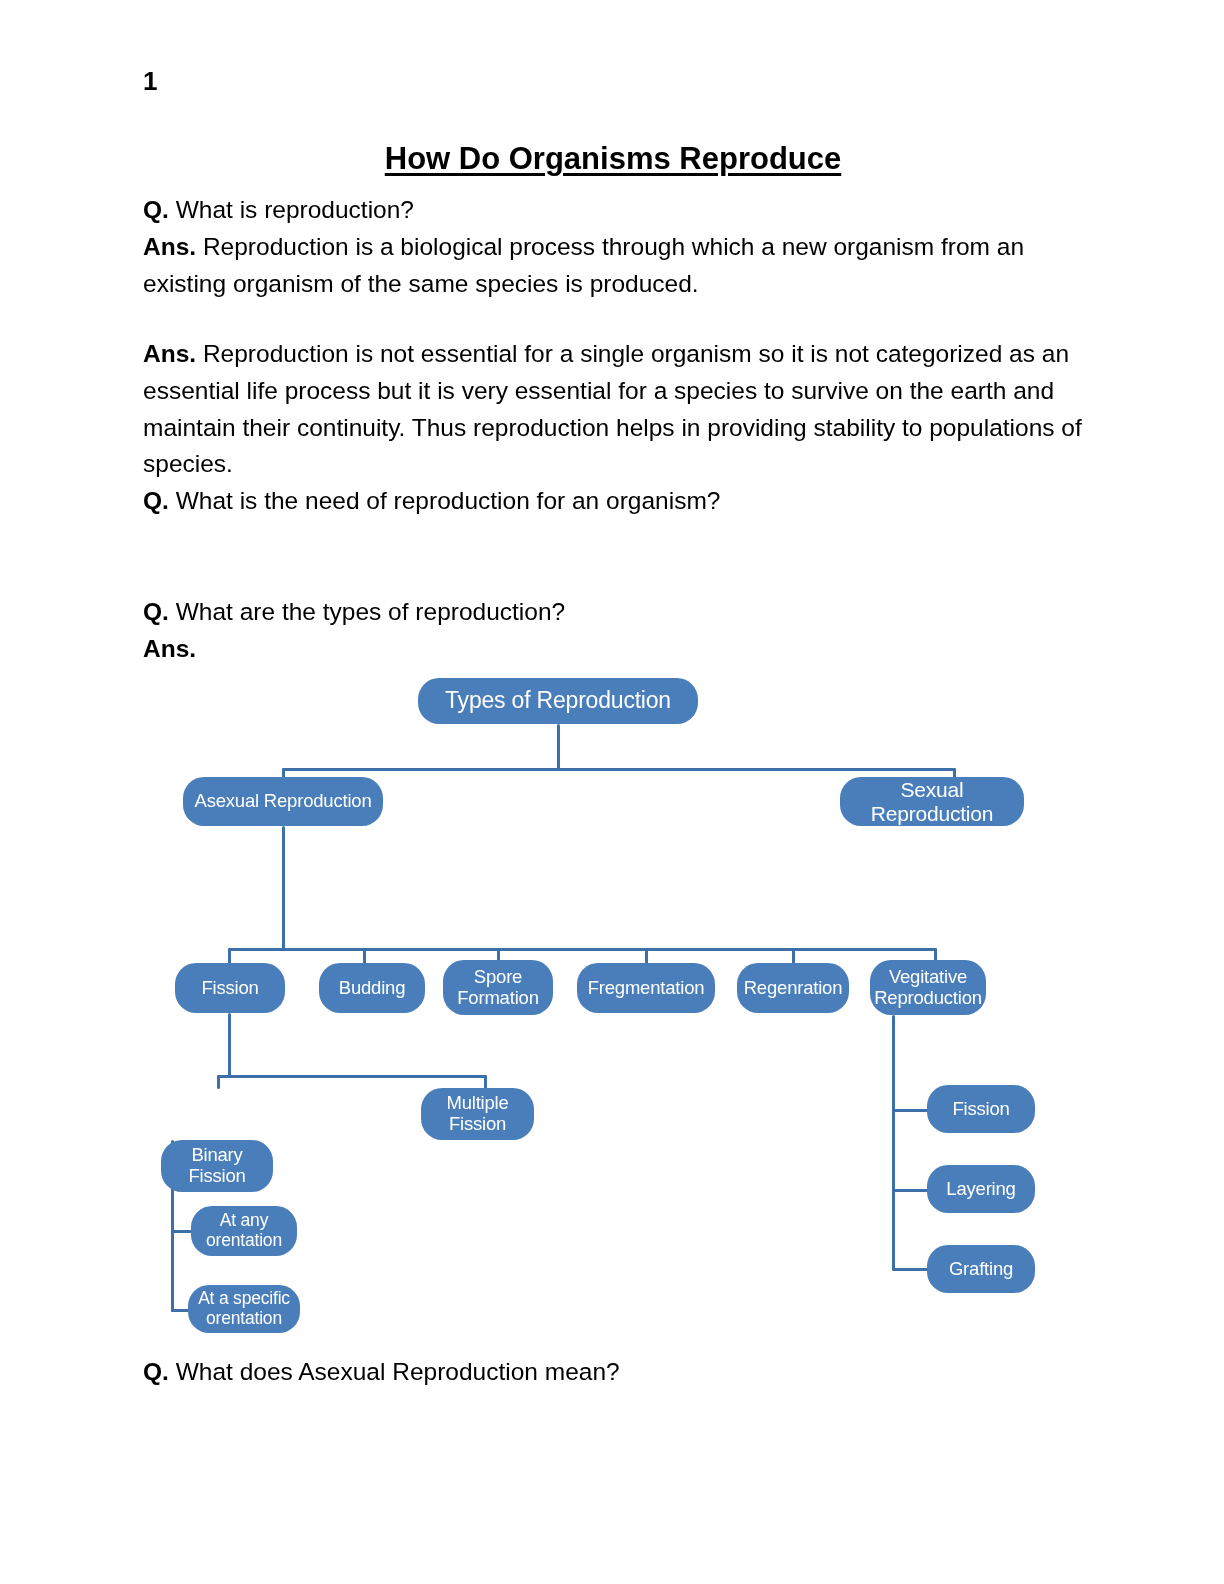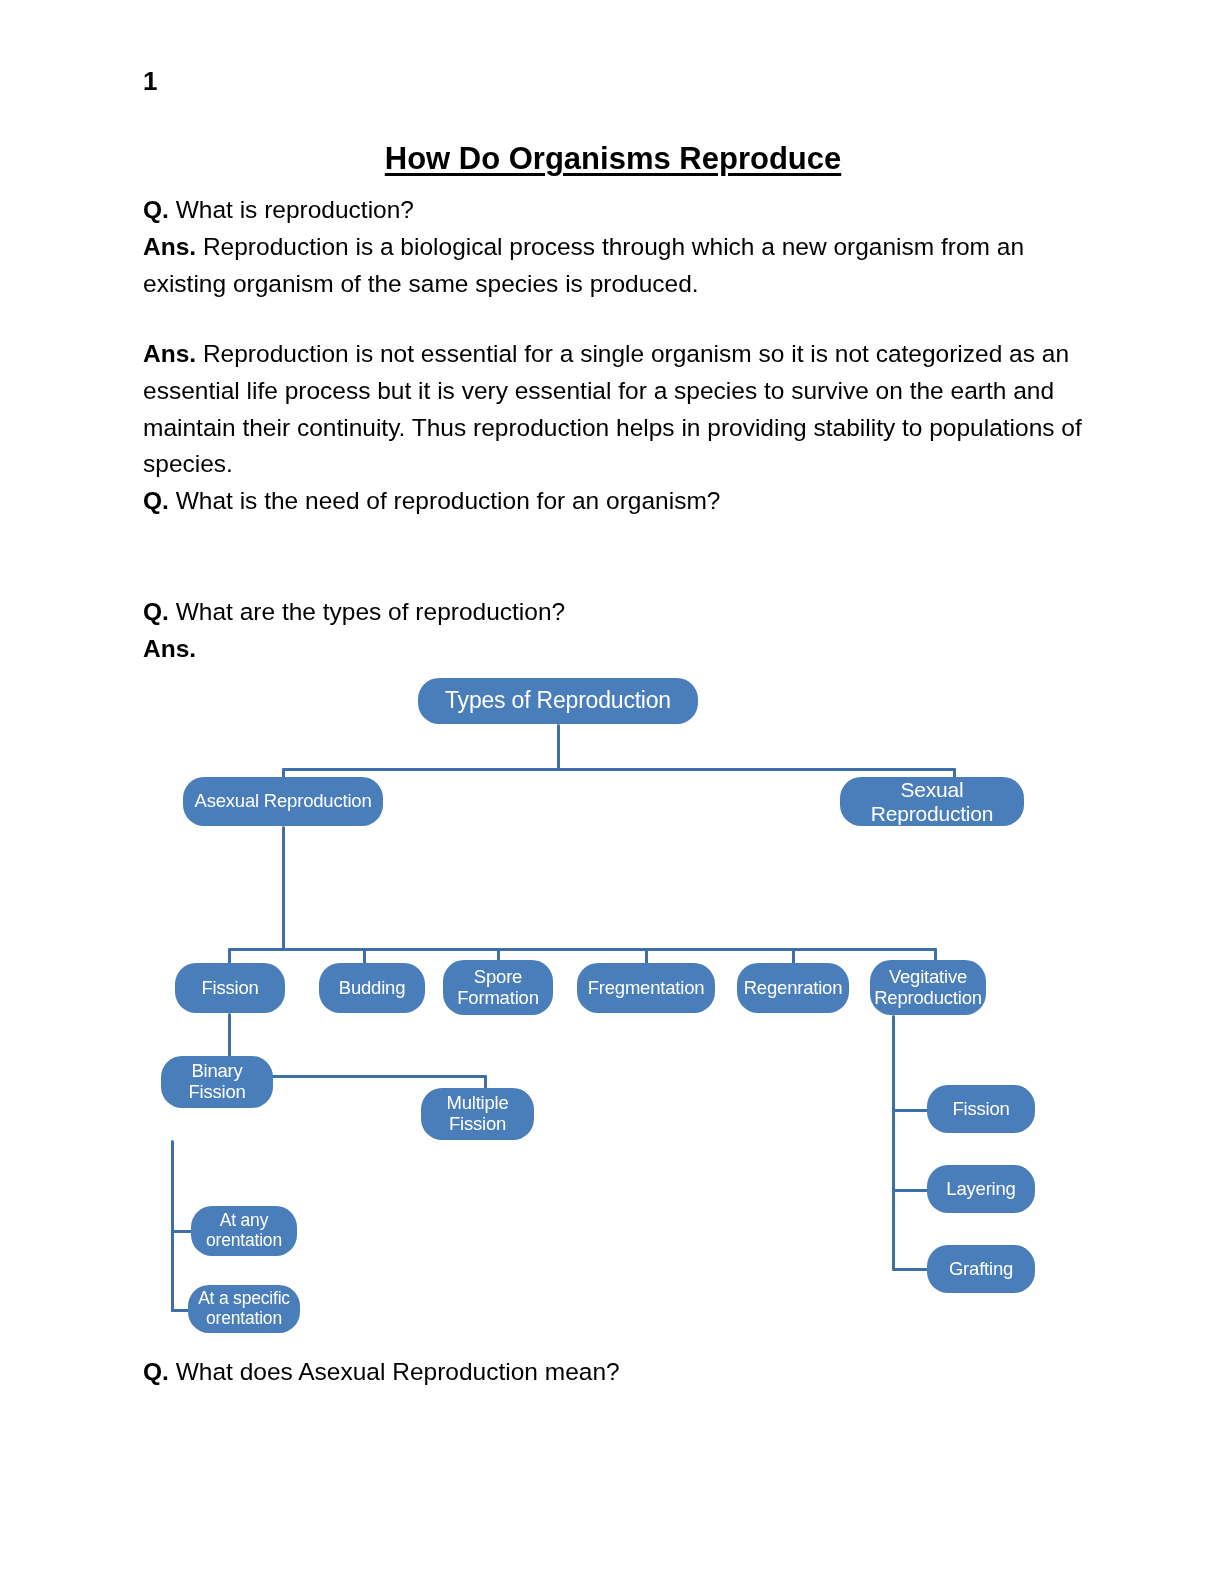--- a/index.html
+++ b/index.html
@@ -95,21 +95,21 @@
   .node.n-asexual { left: 183px;  top: 777px;  width: 200px; height: 49px;  font-size: 18.5px; }
   .node.n-sexual  { left: 840px;  top: 777px;  width: 184px; height: 49px;  font-size: 21px; }
 
   .node.n-fission   { left: 175px; top: 963px; width: 110px; height: 50px; font-size: 18.5px; }
   .node.n-budding   { left: 312px; top: 963px; width: 106px; height: 50px; font-size: 18.5px; margin-left: 7px; }
   .node.n-spore     { left: 443px; top: 960px; width: 110px; height: 55px; font-size: 18.5px; }
   .node.n-fragment  { left: 577px; top: 963px; width: 138px; height: 50px; font-size: 18.5px; }
   .node.n-regen     { left: 737px; top: 963px; width: 112px; height: 50px; font-size: 18.5px; }
   .node.n-vegprop   { left: 870px; top: 960px; width: 116px; height: 55px; font-size: 18.5px; }
 
-  .node.n-binary    { left: 161px; top: 1056px; width: 112px; height: 52px; font-size: 18.5px; }
+  .node.n-binary    { left: 161px; top: 1140px; width: 112px; height: 52px; font-size: 18.5px; }
   .node.n-multiple  { left: 421px; top: 1088px; width: 113px; height: 52px; font-size: 18.5px; }
 
   .node.n-anyorient { left: 191px; top: 1206px; width: 106px; height: 50px; font-size: 17.5px; }
   .node.n-specific  { left: 188px; top: 1285px; width: 112px; height: 48px; font-size: 17.5px; }
 
   .node.n-cutting   { left: 927px; top: 1085px; width: 108px; height: 48px; font-size: 18.5px; }
   .node.n-layering  { left: 927px; top: 1165px; width: 108px; height: 48px; font-size: 18.5px; }
   .node.n-grafting  { left: 927px; top: 1245px; width: 108px; height: 48px; font-size: 18.5px; }
 
   .conn {

